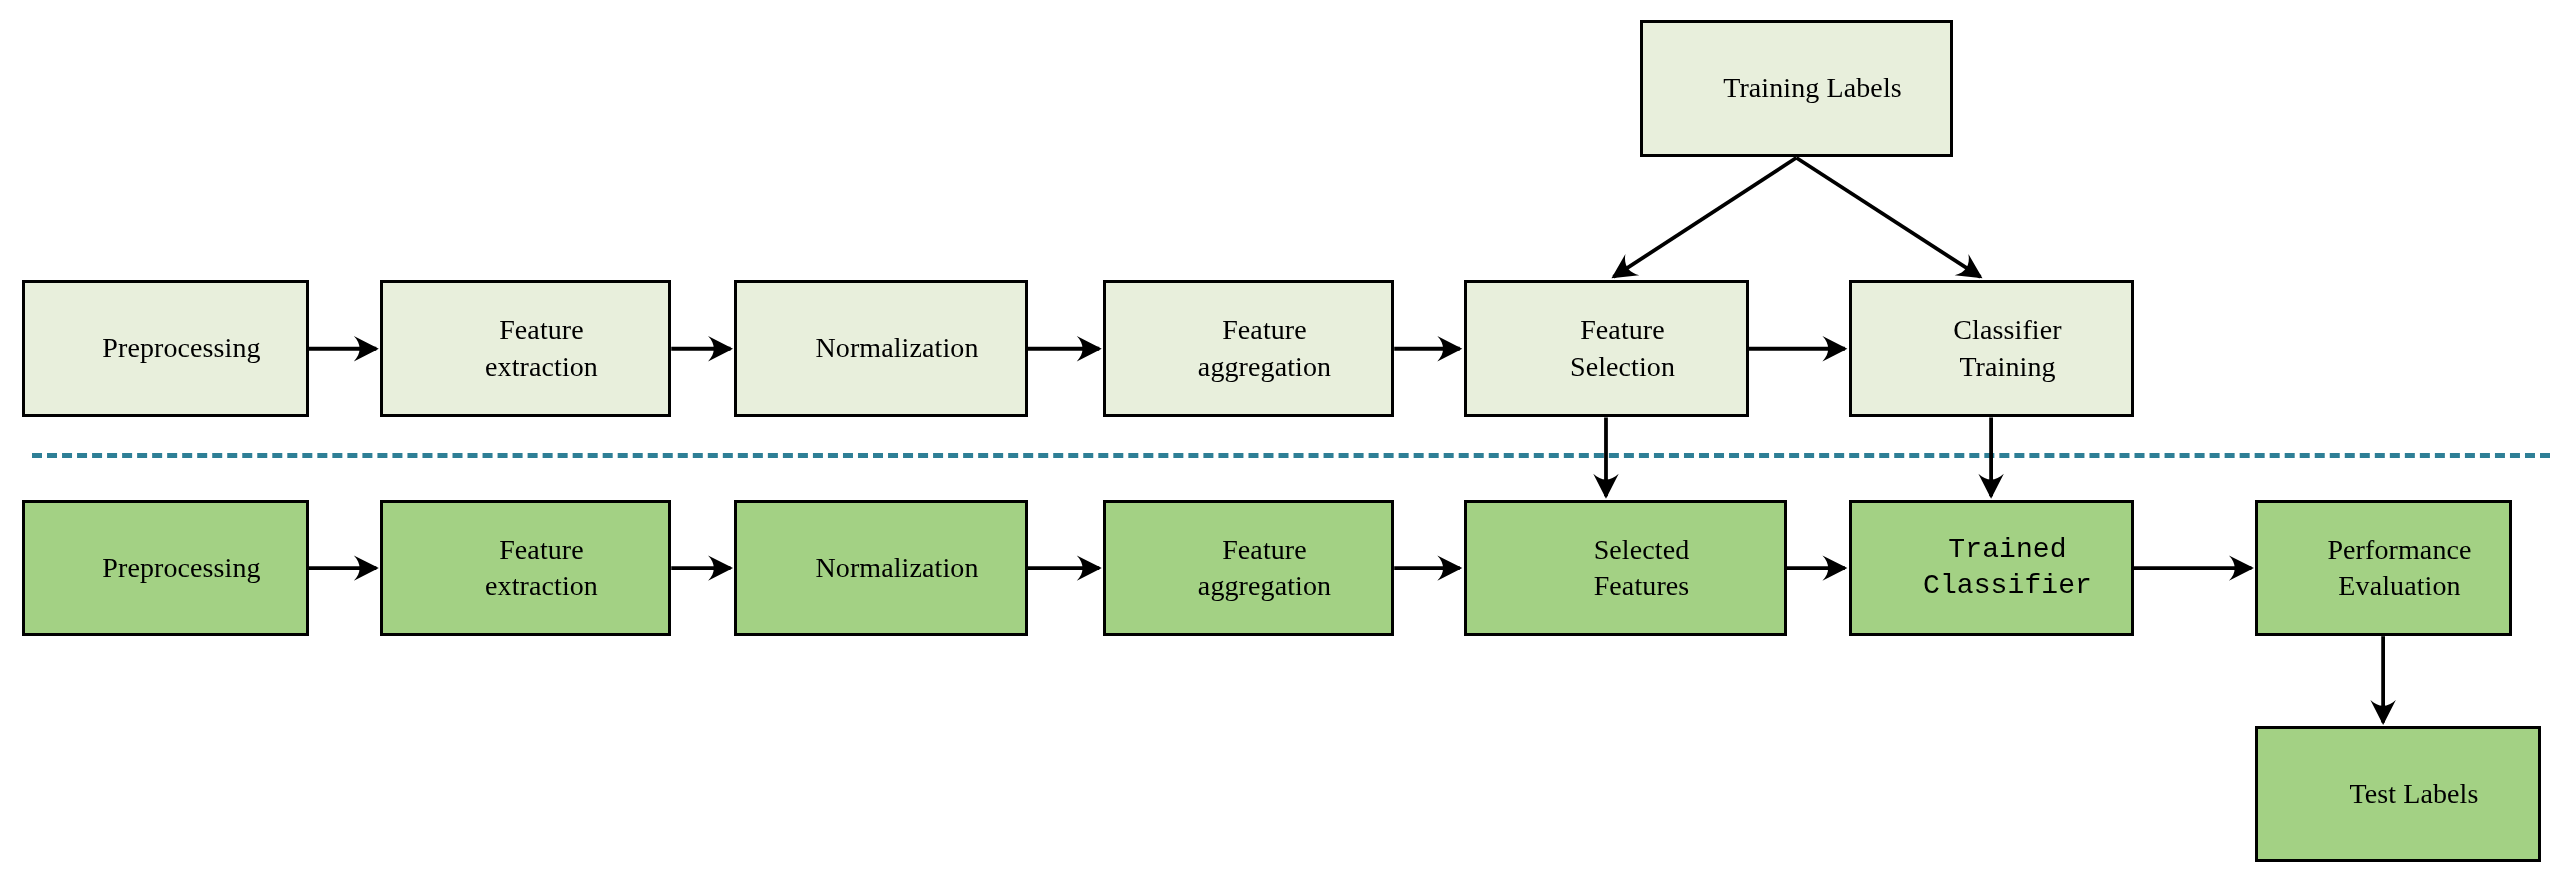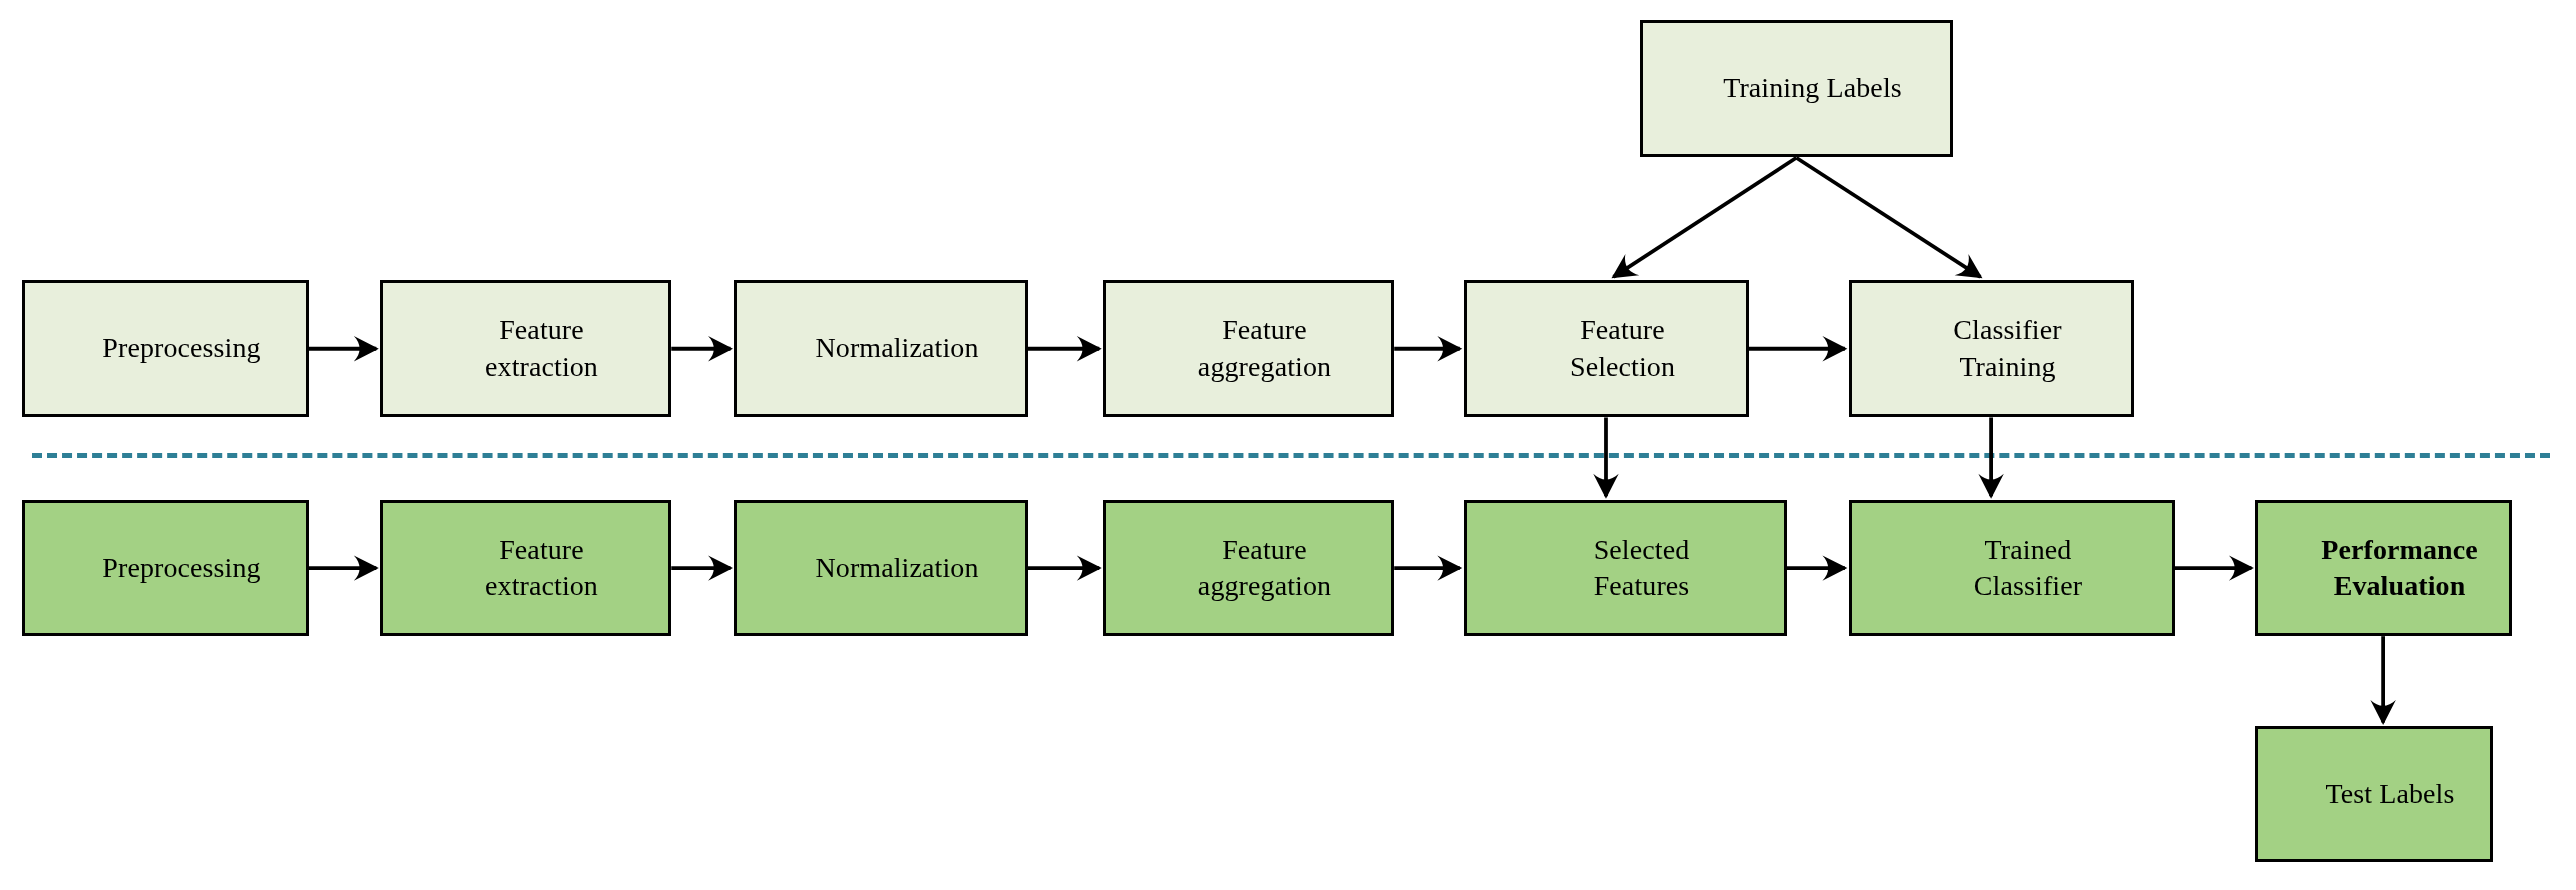--- a/index.html
+++ b/index.html
@@ -101,21 +101,21 @@
       <div class="node light" style="left: 1849px; top: 280px; width: 285px; height: 137px;"><span>Classifier
 Training</span></div>
       <div class="node green" style="left: 22px; top: 500px; width: 287px; height: 136px;"><span>Preprocessing</span></div>
       <div class="node green" style="left: 380px; top: 500px; width: 291px; height: 136px;"><span>Feature
 extraction</span></div>
       <div class="node green" style="left: 734px; top: 500px; width: 294px; height: 136px;"><span>Normalization</span></div>
       <div class="node green" style="left: 1103px; top: 500px; width: 291px; height: 136px;"><span>Feature
 aggregation</span></div>
       <div class="node green" style="left: 1464px; top: 500px; width: 323px; height: 136px; justify-content: center;"><span>Selected
 Features</span></div>
-      <div class="node green" style="left: 1849px; top: 500px; width: 326px; height: 136px;"><span>Trained
+      <div class="node green" style="left: 1849px; top: 500px; width: 285px; height: 136px; font-family: Liberation Mono, monospace;"><span>Trained
 Classifier</span></div>
-      <div class="node green" style="left: 2255px; top: 500px; width: 257px; height: 136px; font-weight: bold;"><span>Performance
+      <div class="node green" style="left: 2255px; top: 500px; width: 257px; height: 136px;"><span>Performance
 Evaluation</span></div>
-      <div class="node green" style="left: 2255px; top: 726px; width: 238px; height: 136px;"><span>Test Labels</span></div>
+      <div class="node green" style="left: 2255px; top: 726px; width: 286px; height: 136px;"><span>Test Labels</span></div>
     </div>
 
 </div>
 
 
 </body></html>

